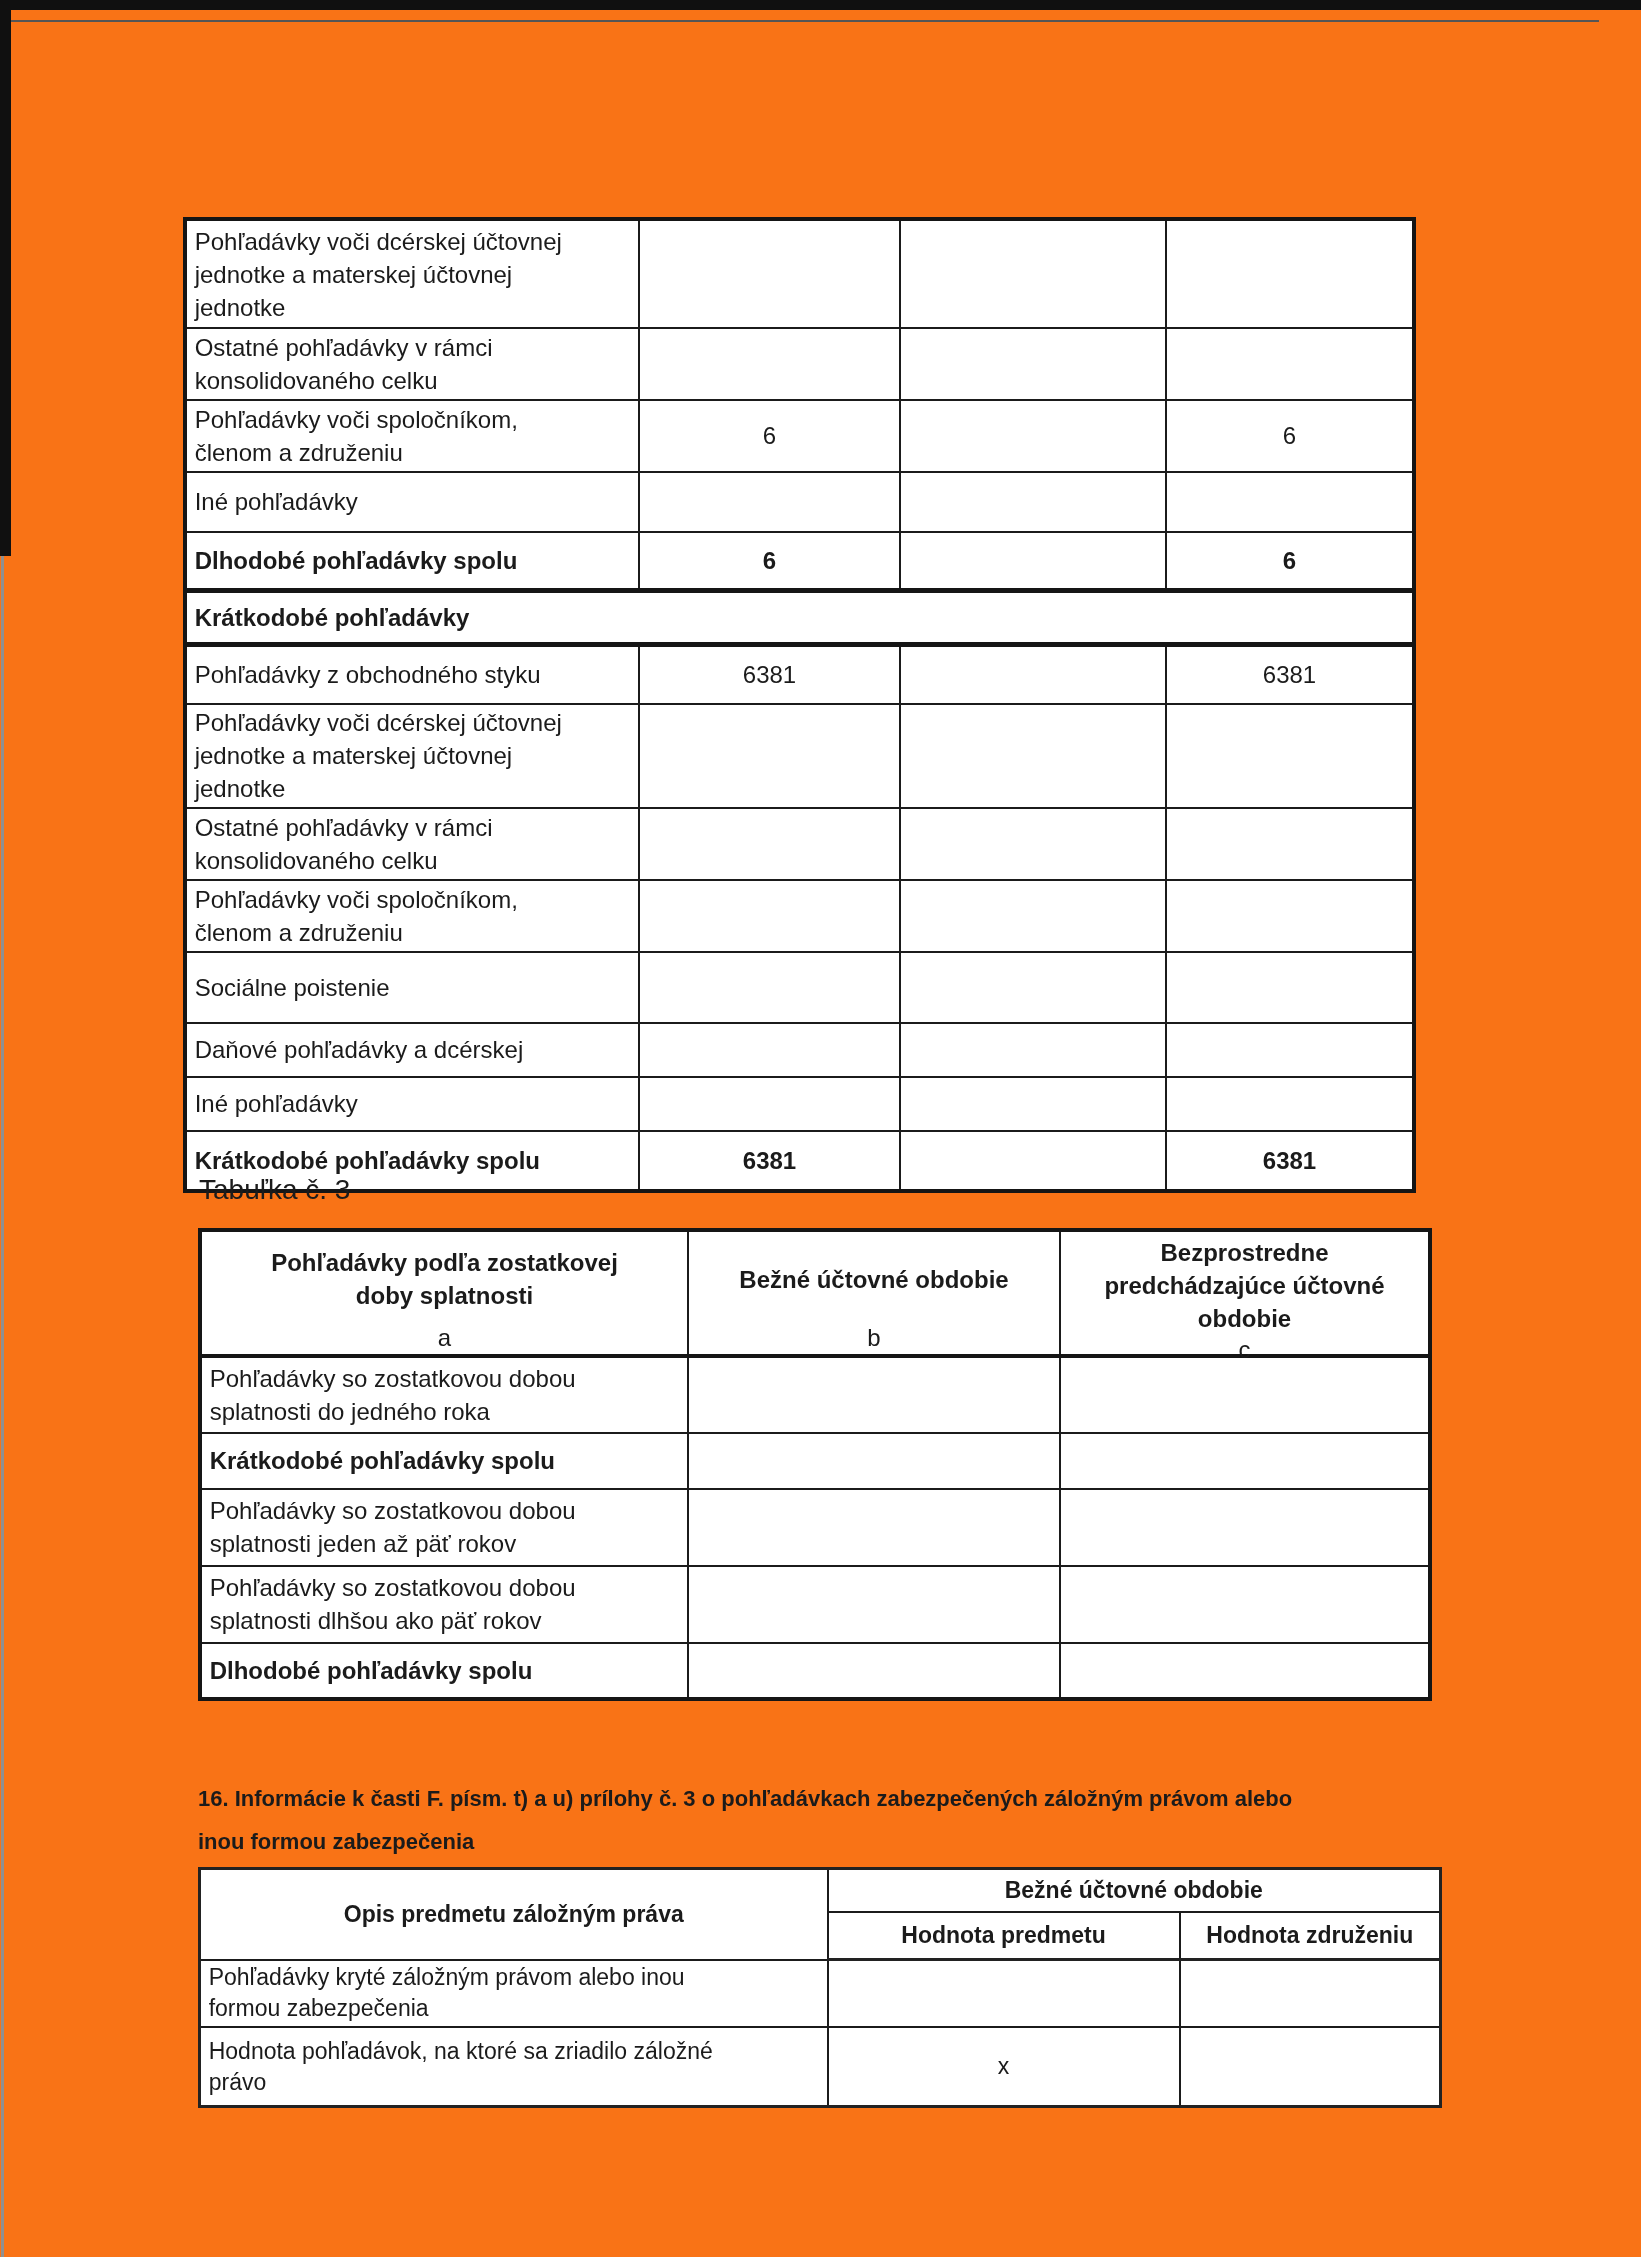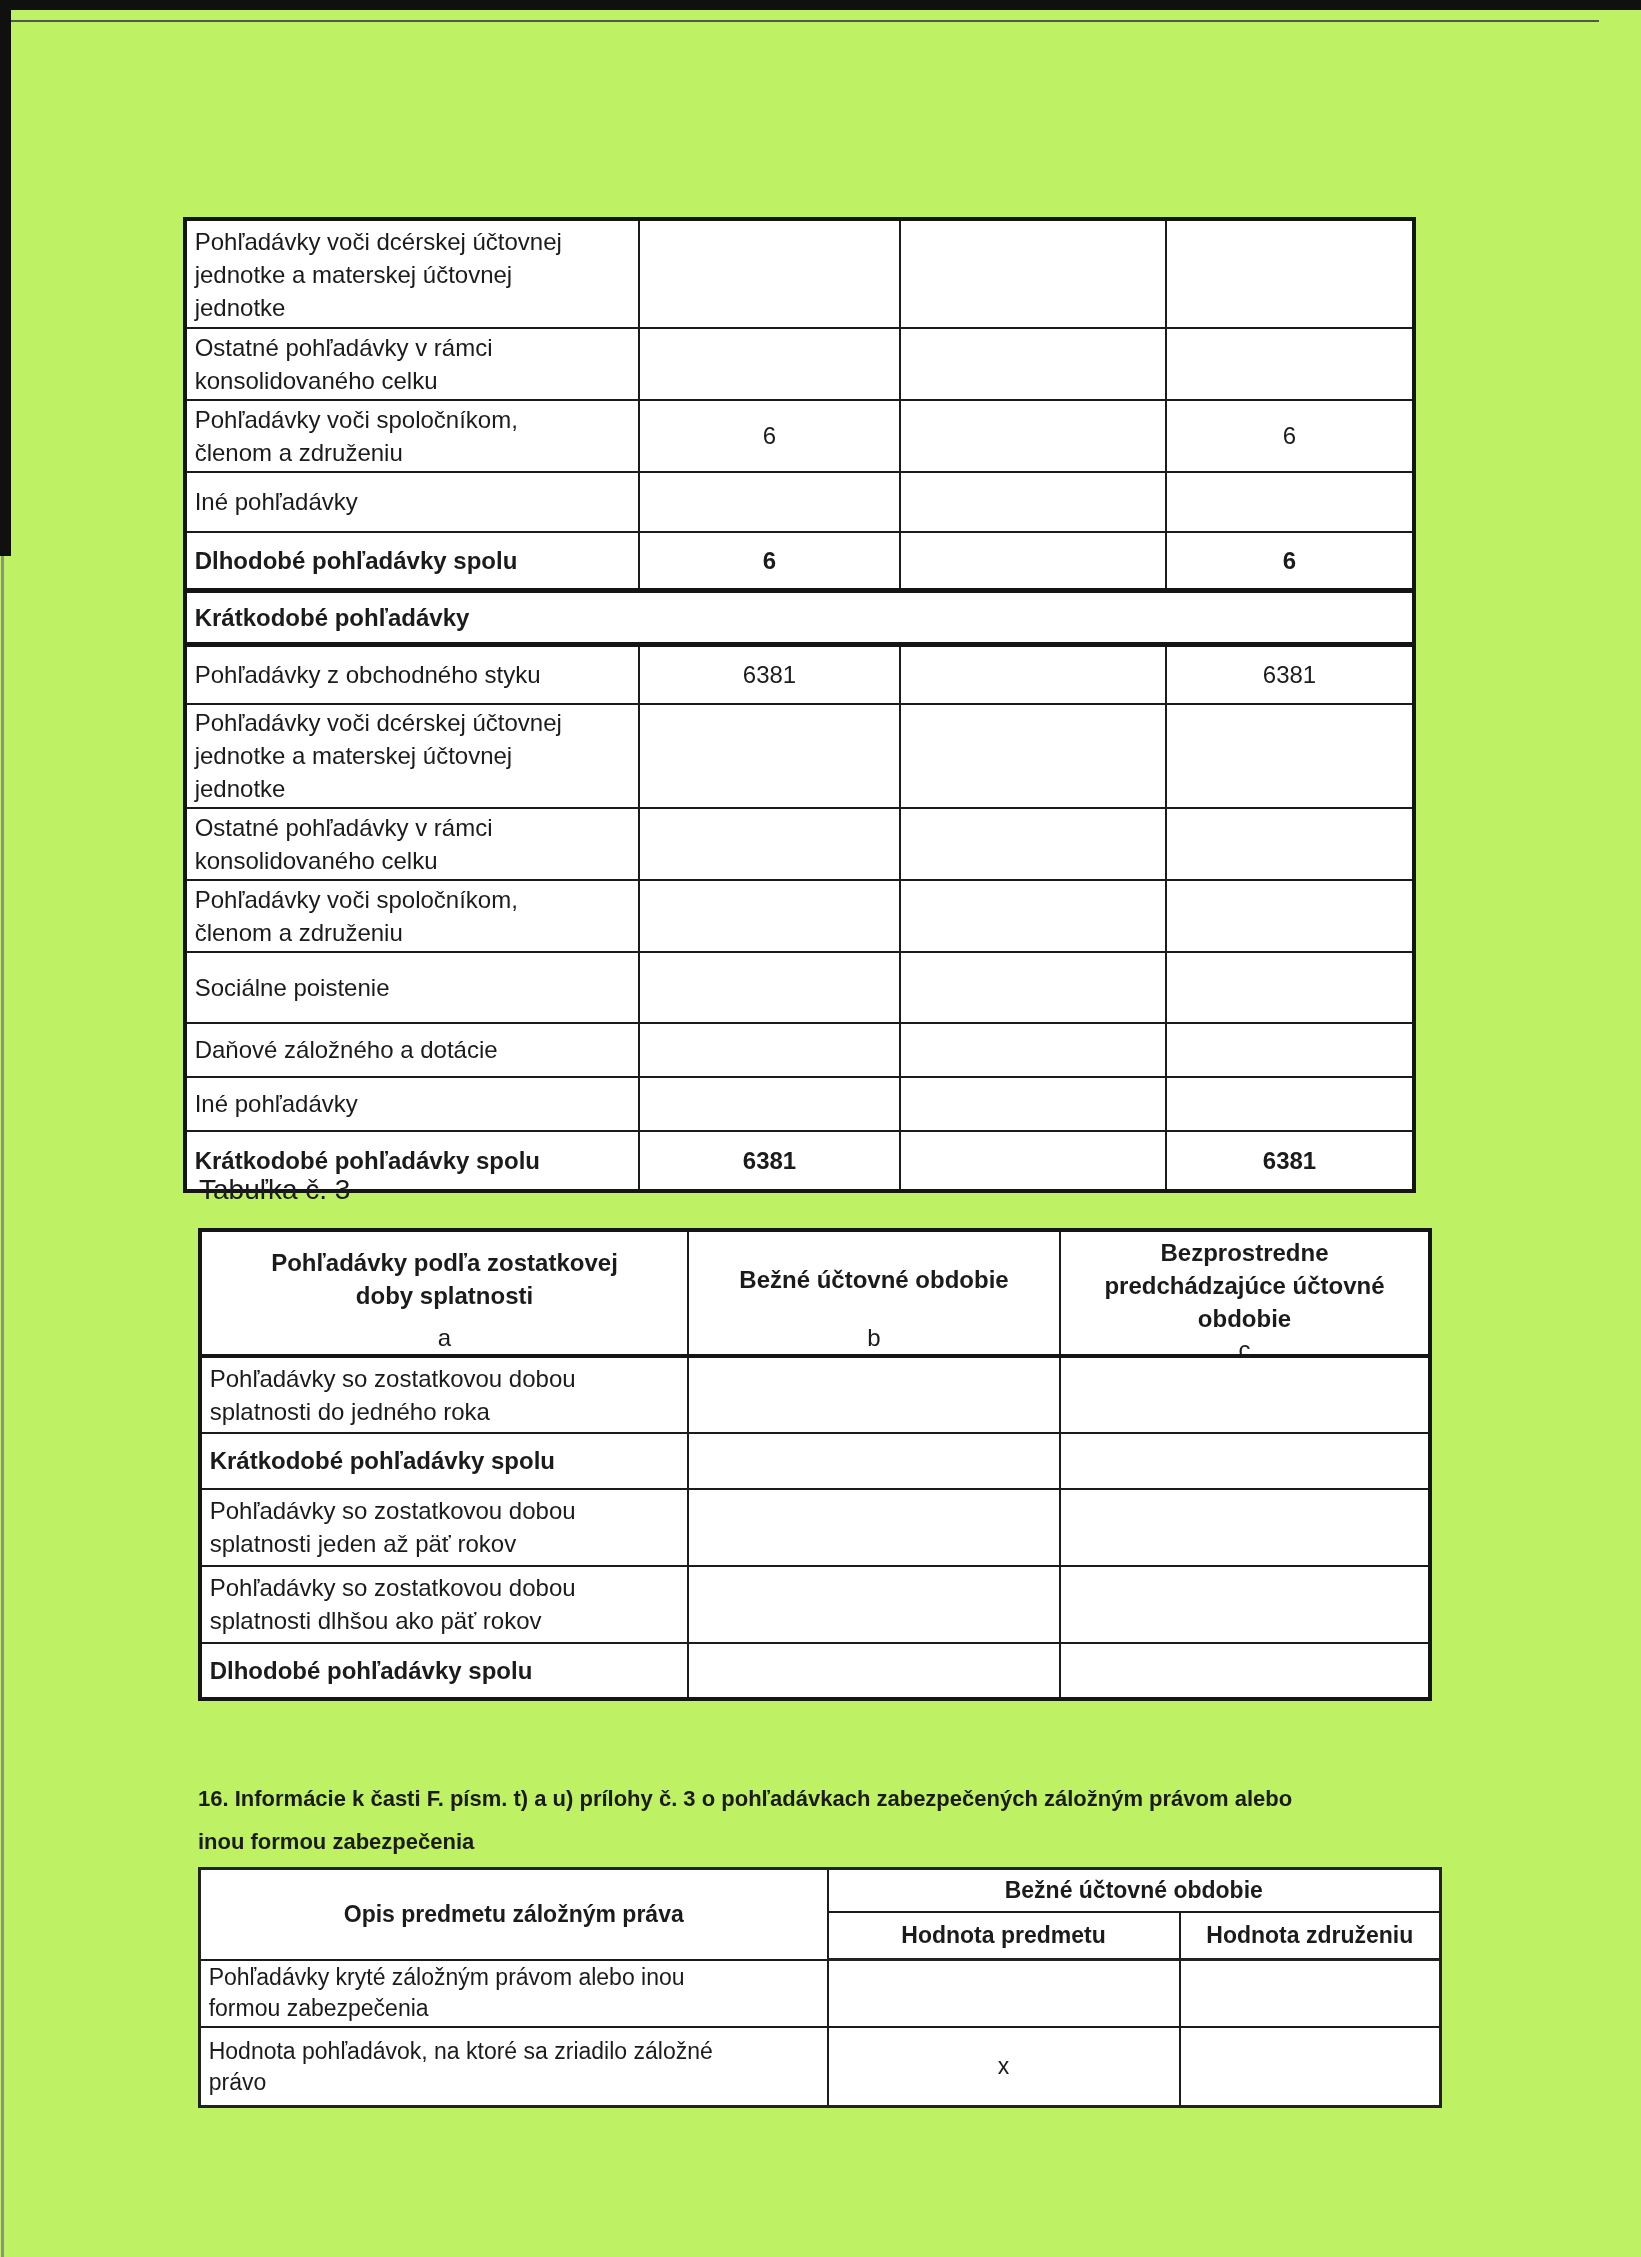--- a/index.html
+++ b/index.html
@@ -1,17 +1,17 @@
 <!DOCTYPE html>
 <html><head>
 <meta charset="utf-8">
 <style>
   html,body { margin:0; padding:0; background:#e8e8e8; }
   .page {
-    position:relative; width:1641px; height:2257px; background:#bef264;
+    position:relative; width:1641px; height:2257px; background:#f97316;
     font-family:"Liberation Sans", sans-serif; color:#1b1b1b; overflow:hidden;
   }
   
   .edge-top   { position:absolute; left:0; top:0; width:1641px; height:9.7px; background:#101010; }
   .edge-line  { position:absolute; left:7.7px; top:20px; width:1591px; height:1.9px; background:#555; }
   .edge-left  { position:absolute; left:0; top:0; width:10.6px; height:556px; background:#101010; }
   .edge-left2 { position:absolute; left:1px; top:556px; width:2.9px; height:1701px; background:#909090; }
 
   table { border-collapse:collapse; table-layout:fixed; position:absolute; background:#fff; }
   td { border:2.9px solid #1b1b1b; vertical-align:middle; font-size:24px; line-height:33px; padding:1.9px 7.7px; }
@@ -146,21 +146,21 @@
     <tr style="height:71px">
       <td class="lbl">
             <div class="line">Sociálne poistenie</div>
           </td>
       <td class="num"></td>
       <td class="num"></td>
       <td class="num"></td>
     </tr>
     <tr style="height:54px">
       <td class="lbl">
-            <div class="line">Daňové záložného a dotácie</div>
+            <div class="line">Daňové pohľadávky a dcérskej</div>
           </td>
       <td class="num"></td>
       <td class="num"></td>
       <td class="num"></td>
     </tr>
     <tr style="height:54px">
       <td class="lbl">
             <div class="line">Iné pohľadávky</div>
           </td>
       <td class="num"></td>

